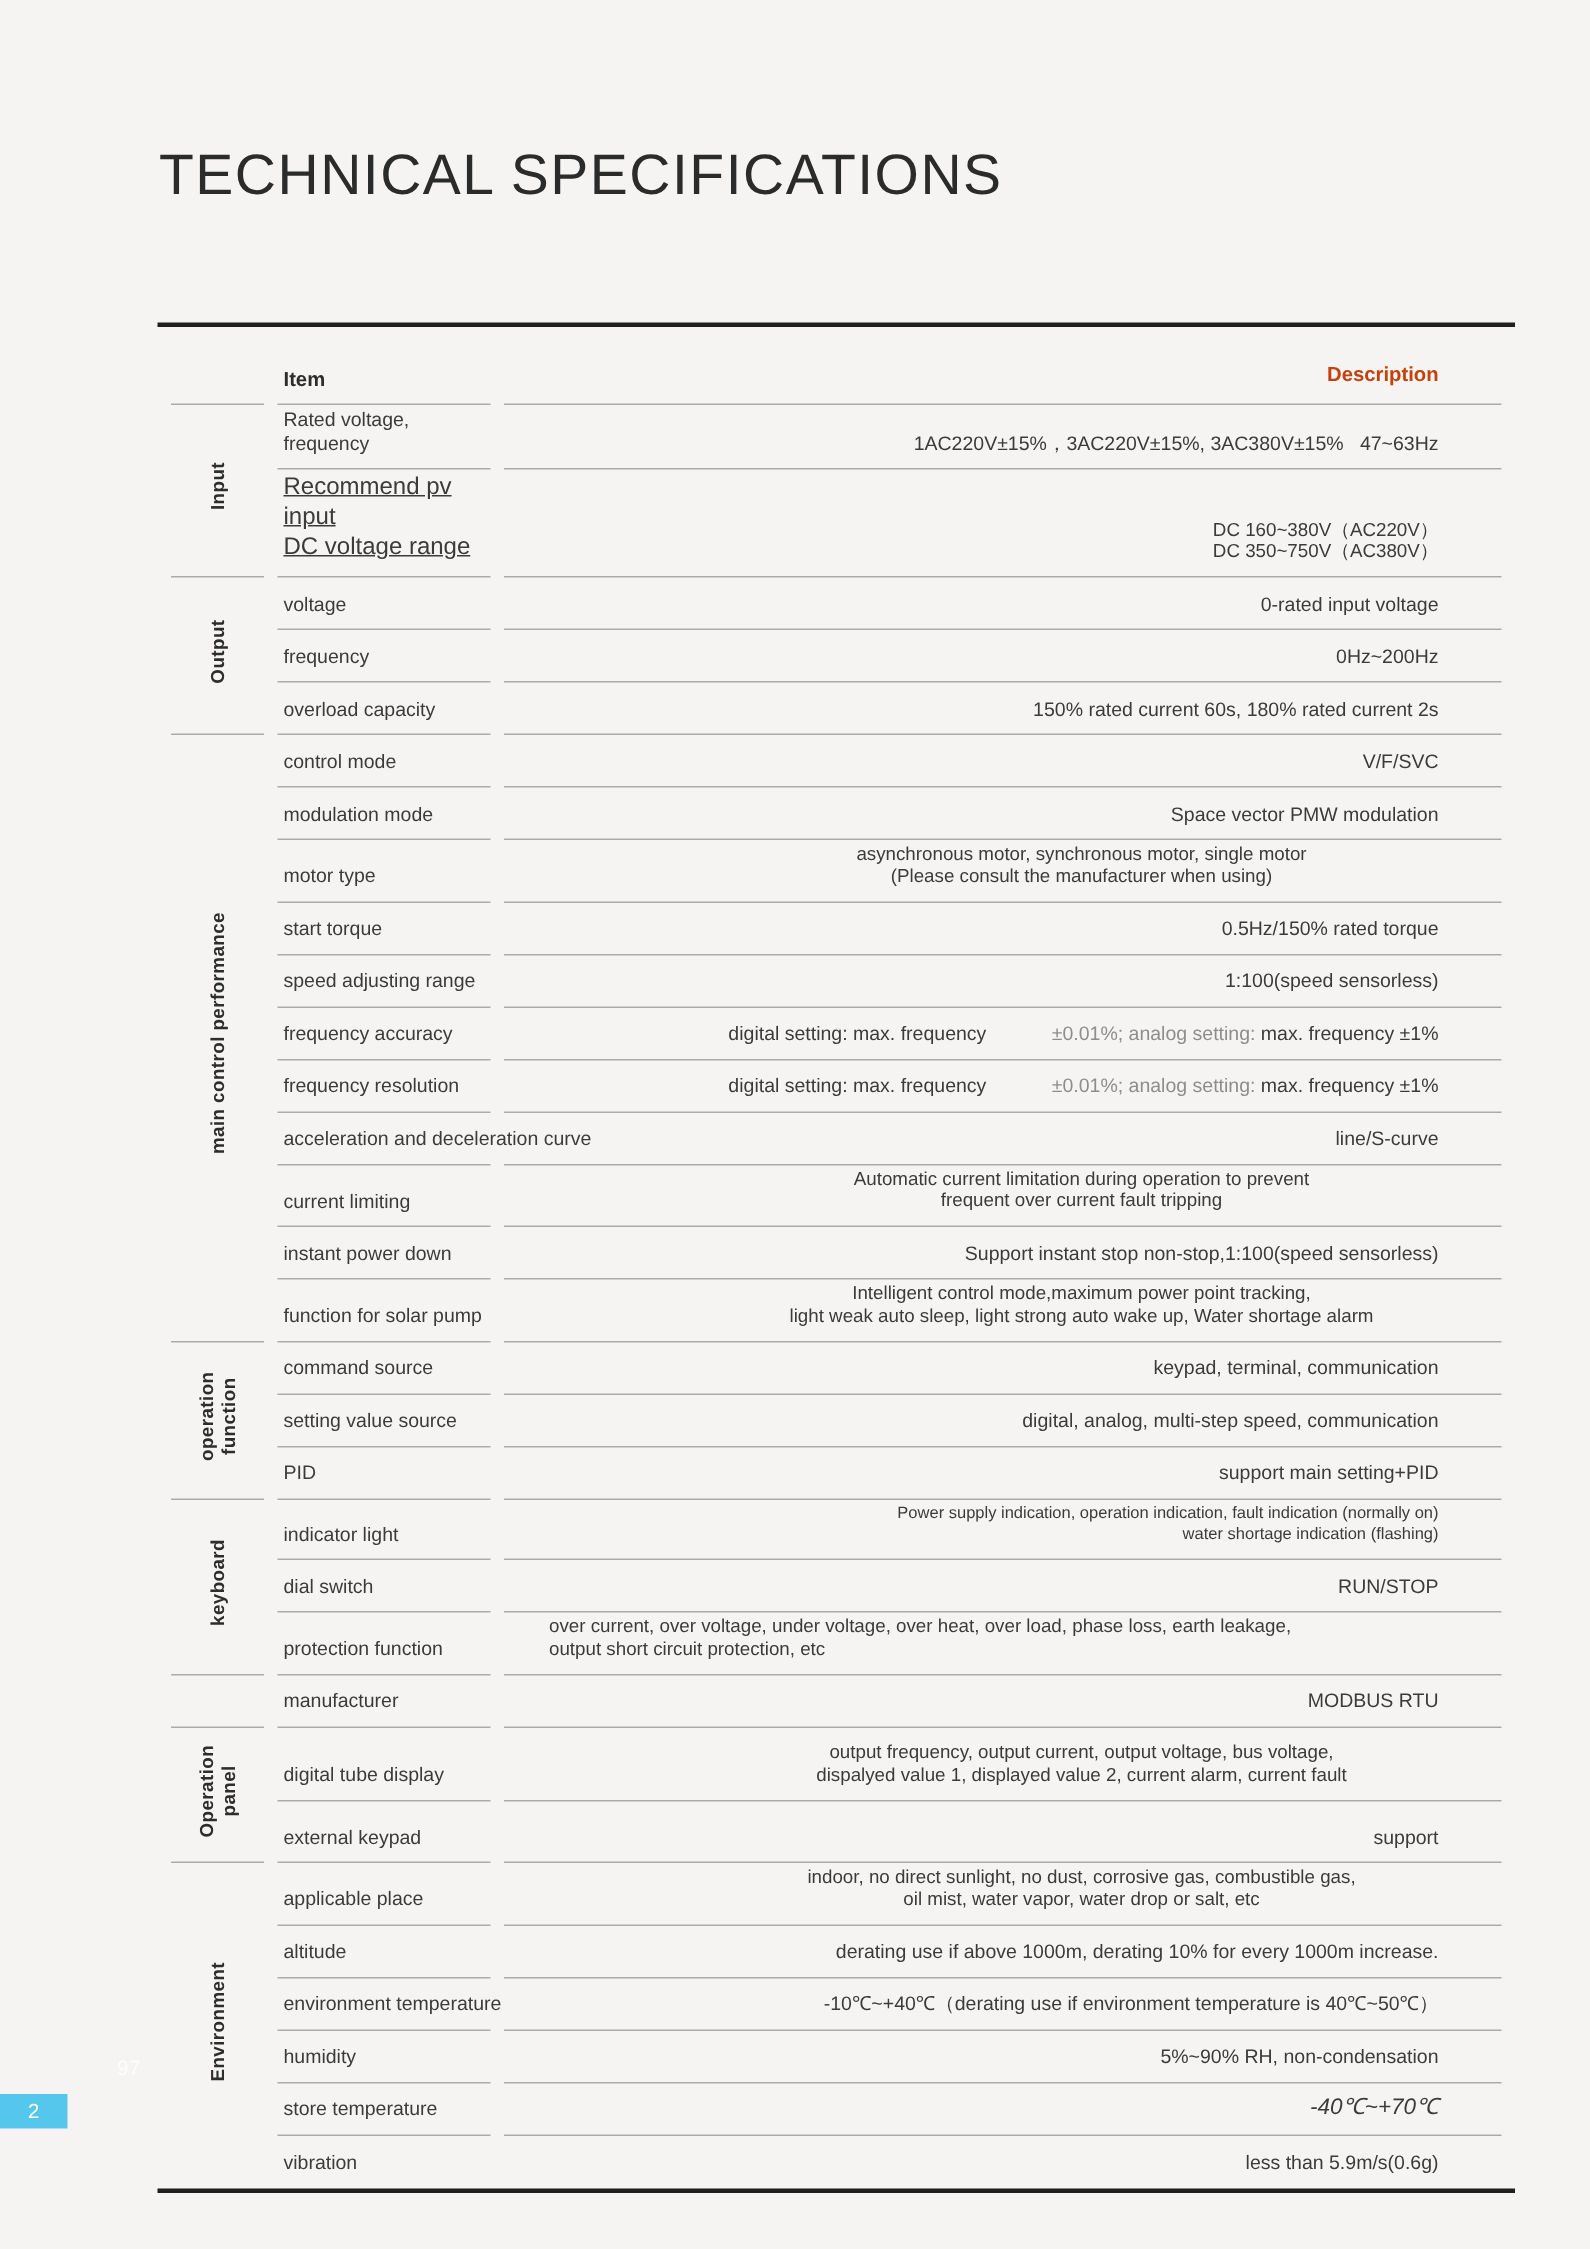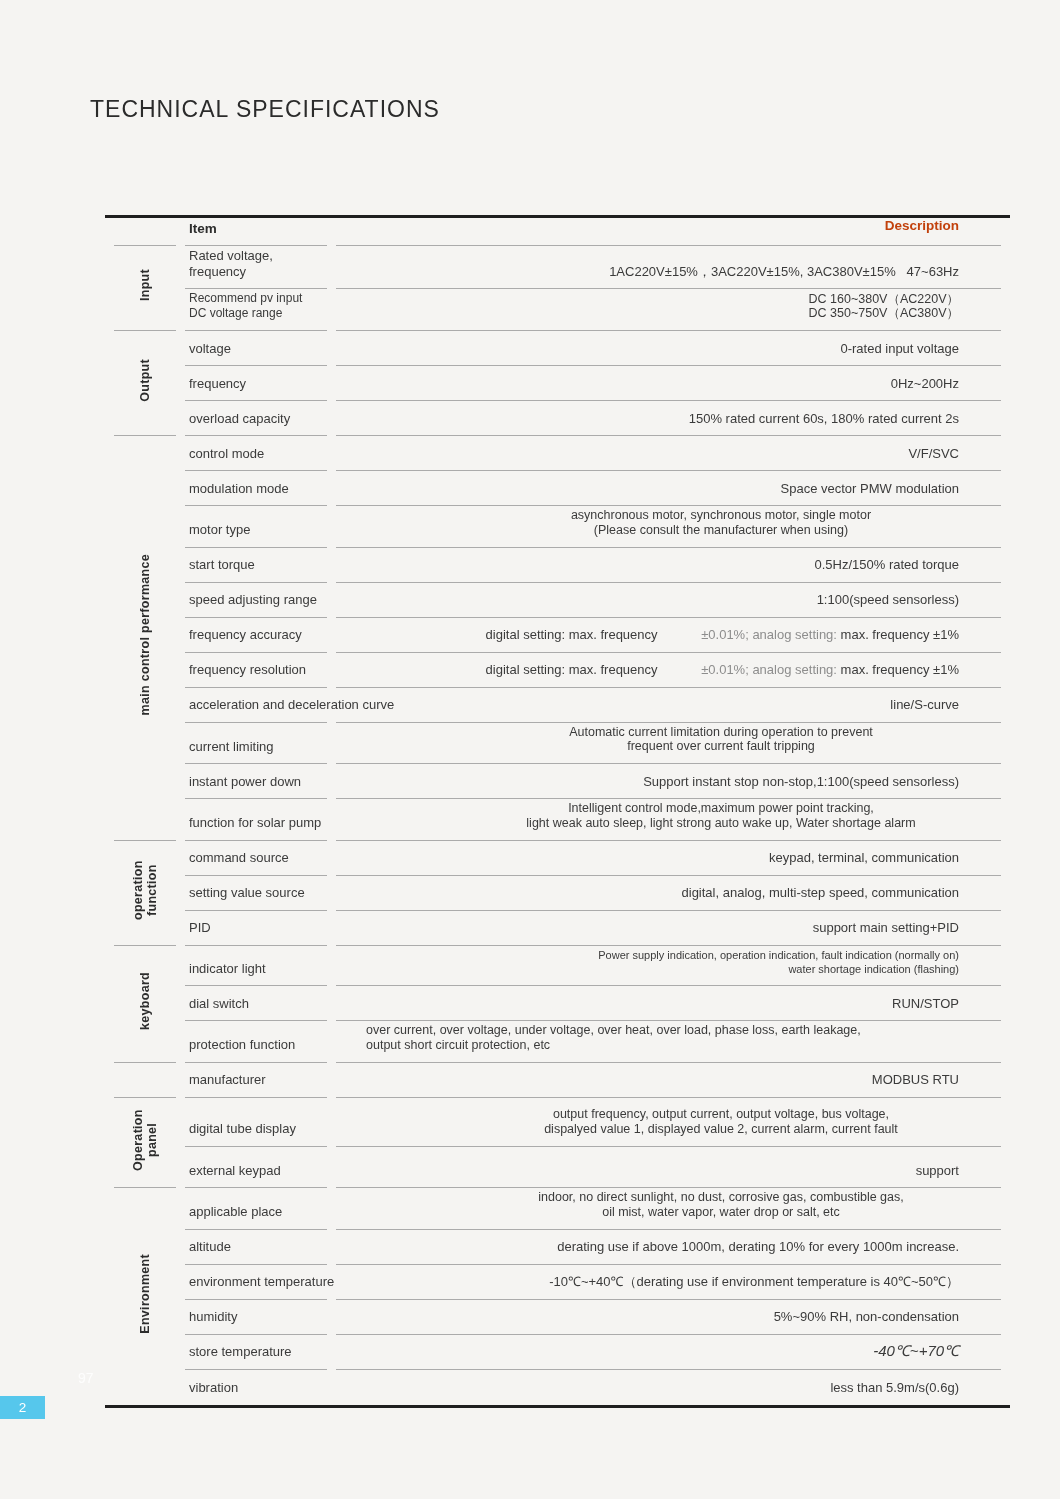--- a/index.html
+++ b/index.html
@@ -5,39 +5,39 @@
   html,body{margin:0;padding:0;}
   body{
     width:1060px;height:1499px;
     background:#f5f4f2;
     font-family:"Liberation Sans", sans-serif;
     position:relative;
     overflow:hidden;
     color:#3b3b3b;
   }
   .title{
-    position:absolute;left:90px;top:96px;margin:0;
-    font-size:23px;font-weight:500;letter-spacing:1px;
+    position:absolute;left:106px;top:96px;margin:0;
+    font-size:38px;font-weight:500;letter-spacing:1px;
     color:#2b2b2b;
   }
   .table-wrap{
     position:absolute;left:105px;top:215px;width:905px;
     border-top:3px solid #1f1f1f;
     border-bottom:3px solid #1f1f1f;
   }
   table{
     width:100%;
     border-collapse:separate;
     border-spacing:9px 0;
     table-layout:fixed;
   }
   col.c-cat{width:62px;}
   col.c-item{width:142px;}
   tr{height:35px;}
-  tr.hrow{height:28px;}
+  tr.hrow{height:52px;}
   td{
     vertical-align:bottom;
     padding:2px 0 9px 0;
     font-size:13px;
     line-height:1.2;
     color:#3b3b3b;
   }
   td.b{border-bottom:1px solid #ababab;}
   td.cat{vertical-align:middle;text-align:center;padding-bottom:4px;}
   .vlabel{
@@ -52,21 +52,21 @@
   }
   .vlabel.wrap2{max-height:80px;}
   td.item{text-align:left;padding-left:4px;}
   td.item.nowrap{white-space:nowrap;}
   td.desc{text-align:right;padding-right:42px;}
   td.desc.center{text-align:center;padding-left:150px;padding-right:45px;}
   td.desc.left{text-align:left;padding-left:30px;padding-right:45px;}
   td.desc div{white-space:nowrap;}
   .two{font-size:12.5px;line-height:1.18;}
   .small{font-size:11px;line-height:1.3;}
-  .item-sm{font-size:12px;line-height:1.25;}
+  .item-sm{font-size:16px;line-height:1.25;text-decoration:underline;}
   .big{font-size:15px;font-style:italic;}
   .gray{color:#8d8d8d;margin-left:40px;}
   th.head-item{
     text-align:left;font-size:13.5px;font-weight:bold;color:#2d2d2d;
     vertical-align:bottom;padding:0 0 9px 4px;
   }
   th.head-desc{
     text-align:right;font-size:13.5px;font-weight:bold;color:#c2410c;
     vertical-align:bottom;padding:0 42px 12px 0;
   }

